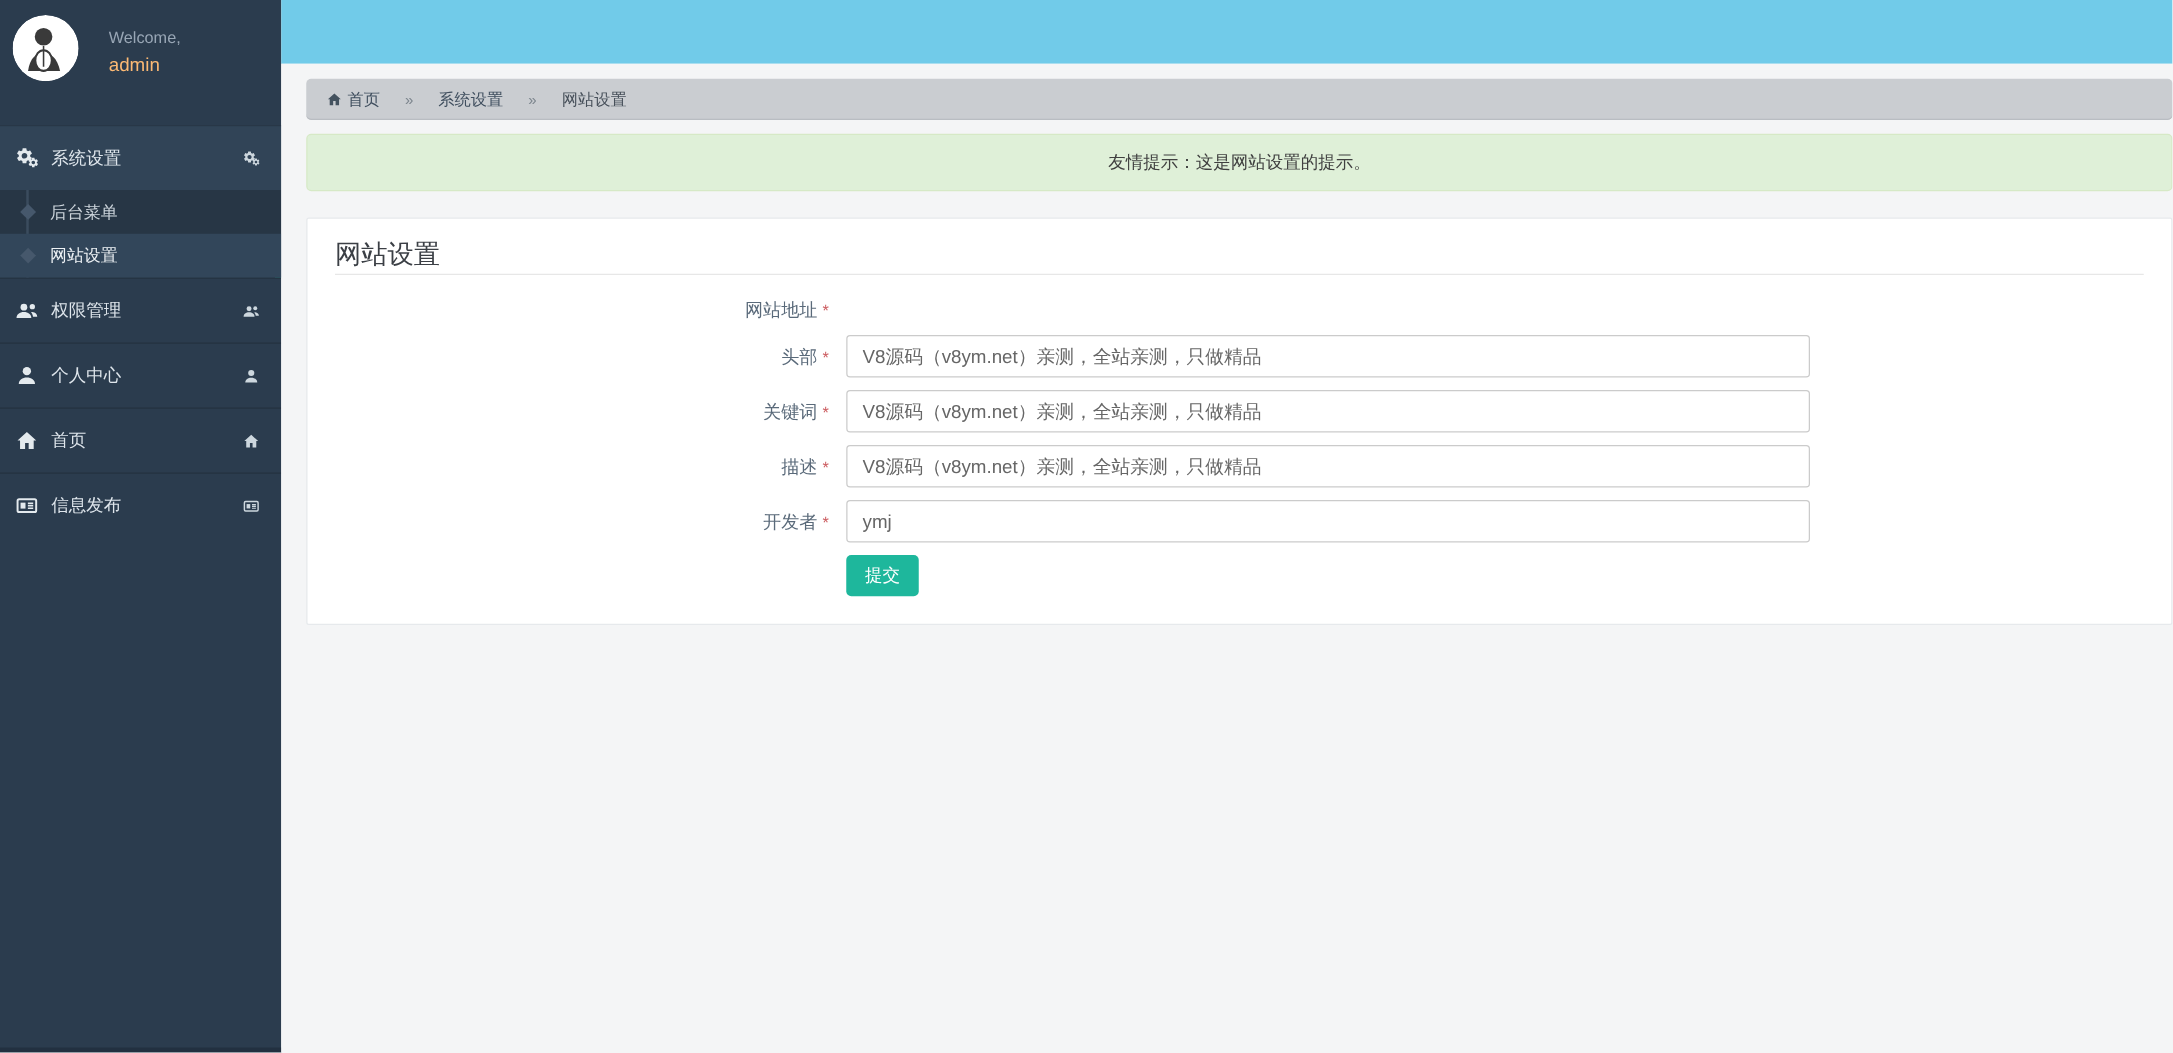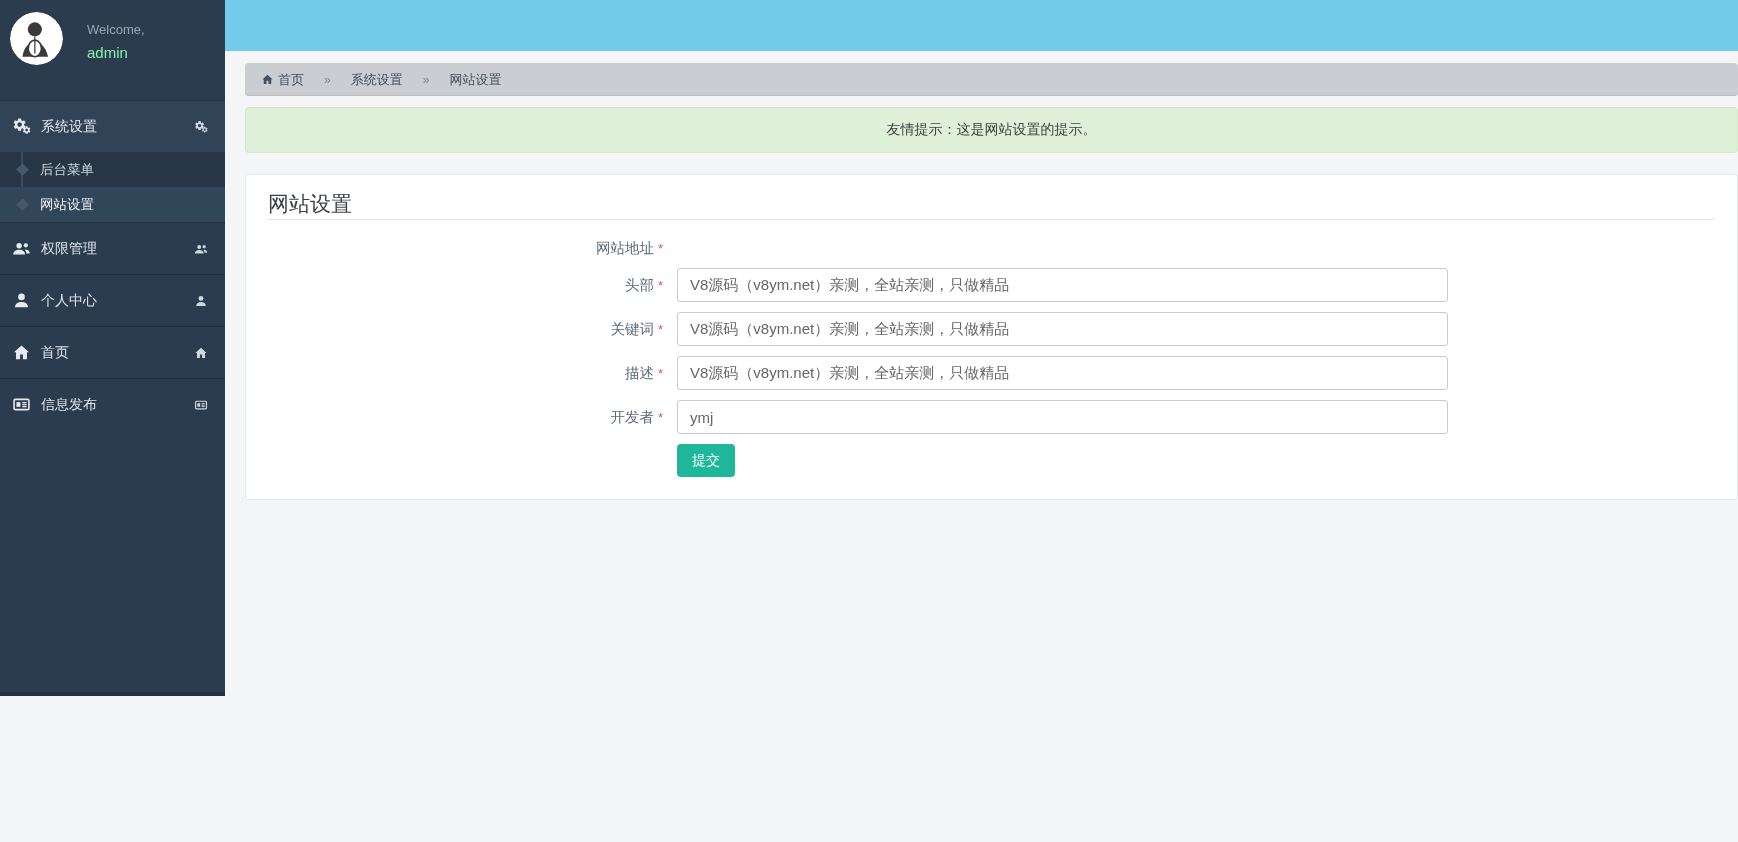--- a/index.html
+++ b/index.html
@@ -1,29 +1,29 @@
 <!DOCTYPE html>
 <html><head>
 <meta charset="utf-8">
 <style>
   * { margin:0; padding:0; box-sizing:border-box; }
   html,body { width:1738px; height:842px; overflow:hidden; background:#f4f5f6;
               font-family:"Liberation Sans","DejaVu Sans",sans-serif; }
   #app { position:relative; width:1738px; height:842px; }
 
   
-  .sidebar { position:absolute; left:0; top:0; width:225px; height:696px;
+  .sidebar { position:absolute; left:0; top:0; width:225px; height:842px;
              background:#2b3c4e; }
   .sidebar::after { content:''; position:absolute; left:0; bottom:0; width:100%;
              height:4px; background:#223040; }
   .profile { height:100px; padding:12px 0 0 10px; display:flex; align-items:flex-start; }
   .avatar { width:53px; height:53px; border-radius:50%; overflow:hidden; flex:0 0 53px; }
   .profile-text { margin:10px 0 0 24px; }
   .welcome { color:#98a6b5; font-size:13px; }
-  .username { color:#86efac; font-size:15px; margin-top:7px; }
+  .username { color:#fdba74; font-size:15px; margin-top:7px; }
 
   .nav-item { height:52px; display:flex; align-items:center; padding:0 17px 0 12px;
               border-top:1px solid rgba(0,0,0,.18); color:#dfe6ec; cursor:pointer; }
   .nav-item .lbl { font-size:14px; margin-left:10px; }
   .ico   { width:19px; height:19px; color:#e4eaee; fill:currentColor; flex:0 0 19px; }
   .ico-r { width:14px; height:14px; color:#cdd7de; fill:currentColor; margin-left:auto; }
 
   .section { box-shadow: inset -5px 0 0 #1fbfa6; }
   .section .nav-item { background:#314457; }
   .submenu { background:#273645; position:relative; }

